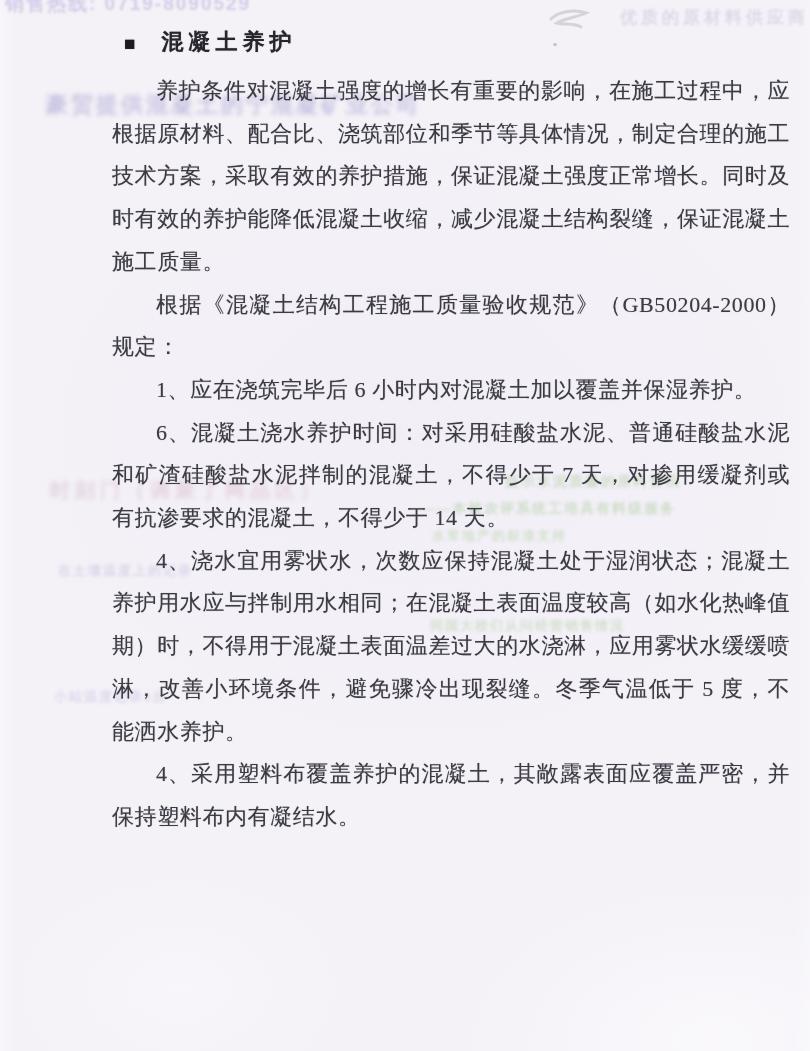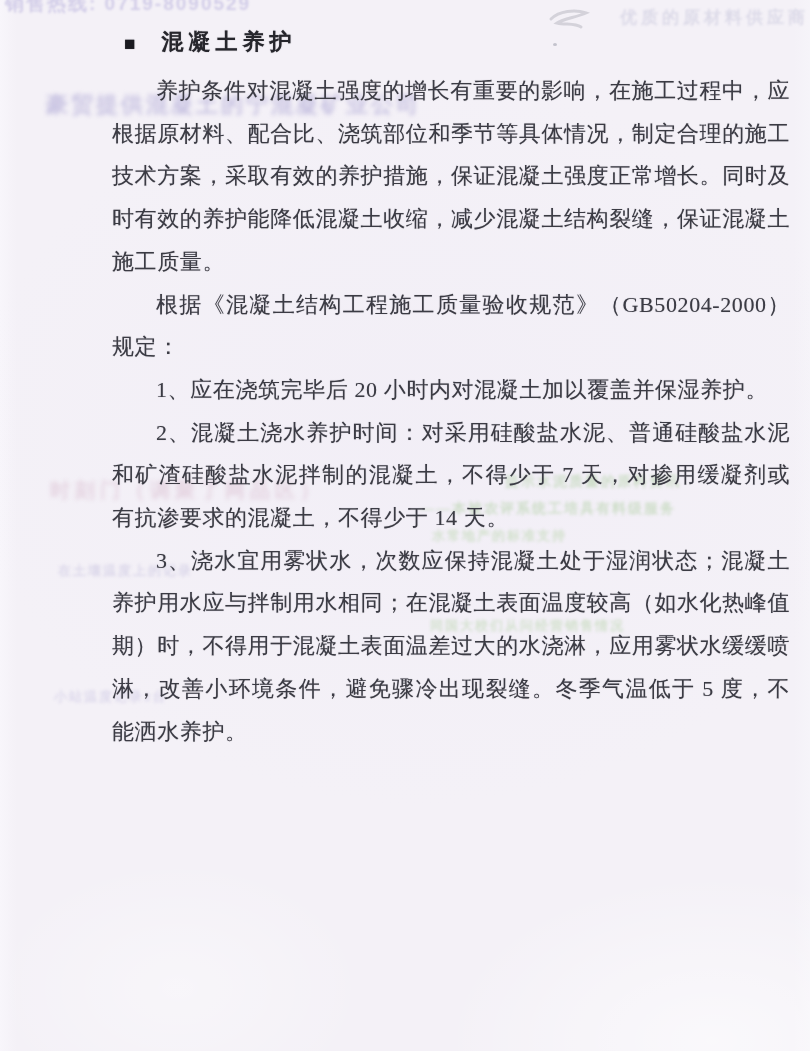--- a/index.html
+++ b/index.html
@@ -111,18 +111,19 @@
   <div class="bleed bleed-left-2">小站温度记录2台</div>
 
   <div class="title-row">
     <span class="bullet">■</span>
     <span class="title-text">混凝土养护</span>
   </div>
 
   <div class="body-text">
     <p>养护条件对混凝土强度的增长有重要的影响，在施工过程中，应根据原材料、配合比、浇筑部位和季节等具体情况，制定合理的施工技术方案，采取有效的养护措施，保证混凝土强度正常增长。同时及时有效的养护能降低混凝土收缩，减少混凝土结构裂缝，保证混凝土施工质量。</p>
     <p>根据《混凝土结构工程施工质量验收规范》（GB50204-2000）规定：</p>
-    <p>1、应在浇筑完毕后 20 小时内对混凝土加以覆盖并保湿养护。</p>
-    <p>2、混凝土浇水养护时间：对采用硅酸盐水泥、普通硅酸盐水泥和矿渣硅酸盐水泥拌制的混凝土，不得少于 7 天，对掺用缓凝剂或有抗渗要求的混凝土，不得少于 14 天。</p>
-    <p>3、浇水宜用雾状水，次数应保持混凝土处于湿润状态；混凝土养护用水应与拌制用水相同；在混凝土表面温度较高（如水化热峰值期）时，不得用于混凝土表面温差过大的水浇淋，应用雾状水缓缓喷淋，改善小环境条件，避免骤冷出现裂缝。冬季气温低于 5 度，不能洒水养护。</p>
+    <p>1、应在浇筑完毕后 6 小时内对混凝土加以覆盖并保湿养护。</p>
+    <p>6、混凝土浇水养护时间：对采用硅酸盐水泥、普通硅酸盐水泥和矿渣硅酸盐水泥拌制的混凝土，不得少于 7 天，对掺用缓凝剂或有抗渗要求的混凝土，不得少于 14 天。</p>
+    <p>4、浇水宜用雾状水，次数应保持混凝土处于湿润状态；混凝土养护用水应与拌制用水相同；在混凝土表面温度较高（如水化热峰值期）时，不得用于混凝土表面温差过大的水浇淋，应用雾状水缓缓喷淋，改善小环境条件，避免骤冷出现裂缝。冬季气温低于 5 度，不能洒水养护。</p>
+    <p>4、采用塑料布覆盖养护的混凝土，其敞露表面应覆盖严密，并保持塑料布内有凝结水。</p>
   </div>
 
 </div>
 
 </body></html>

